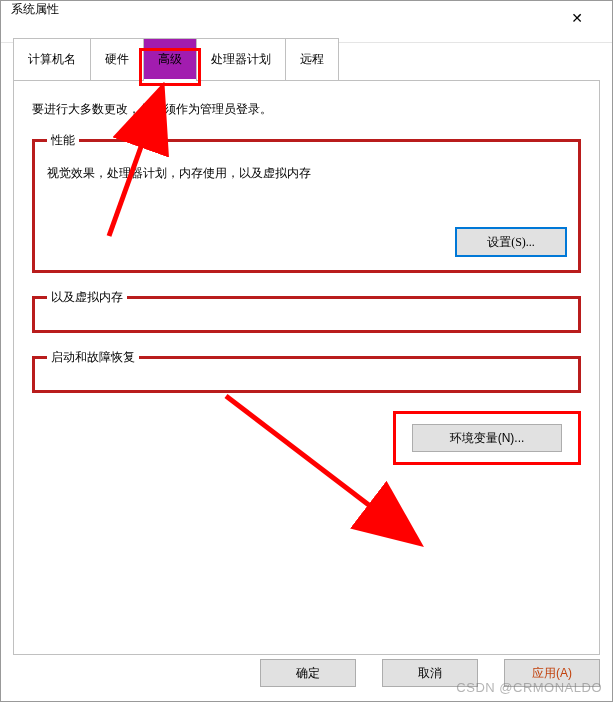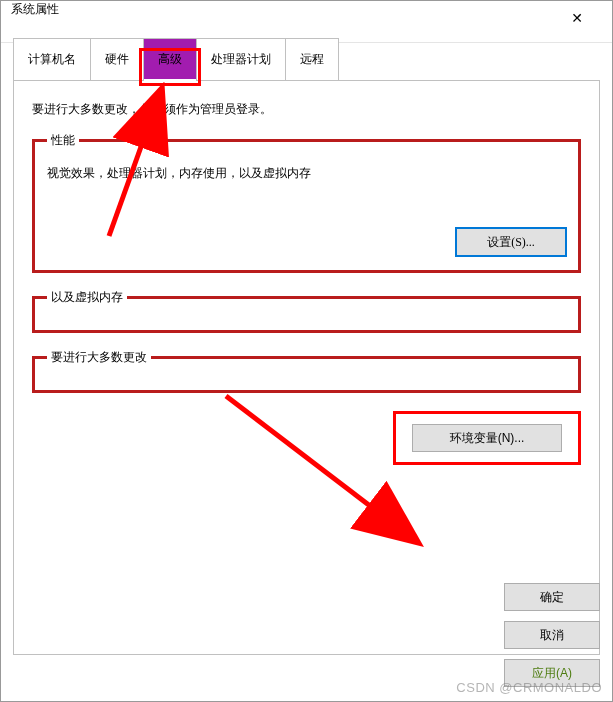--- a/index.html
+++ b/index.html
@@ -94,25 +94,24 @@
     display: inline-block;
     padding: 10px 16px;
     border: 3px solid #ff0000;
   }
   .env-btn-wrap .win-btn { min-width: 150px; }
   .dialog-buttons {
     position: absolute;
     right: 12px;
     bottom: 14px;
     display: flex;
-    gap: 10px;
-    flex-direction: column;
+    gap: 26px;
   }
   .dialog-buttons .win-btn { min-width: 96px; }
-  .dialog-buttons .win-btn.disabled { color: #4d7c0f; }
+  .dialog-buttons .win-btn.disabled { color: #c2410c; }
   .watermark {
     position: absolute;
     right: 10px; bottom: 6px;
     color: rgba(120,120,120,0.55);
     font-size: 13px;
     letter-spacing: 0.5px;
     pointer-events: none;
   }
   .arrow-layer {
     position: absolute;
@@ -152,21 +151,21 @@
       <div class="btn-row">
         <button class="win-btn focus">设置(S)...</button>
       </div>
     </fieldset>
 
     <fieldset class="groupbox">
       <legend>以及虚拟内存</legend>
     </fieldset>
 
     <fieldset class="groupbox">
-      <legend>要进行大多数更改</legend>
+      <legend>启动和故障恢复</legend>
     </fieldset>
 
     <div class="env-row">
       <span class="env-btn-wrap">
         <button class="win-btn" id="env-btn">环境变量(N)...</button>
       </span>
     </div>
   </div>
 
 </div>

